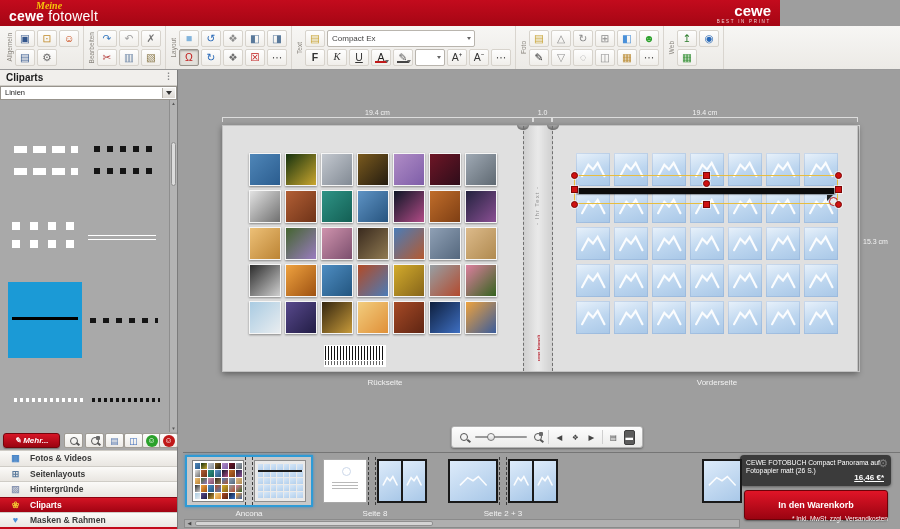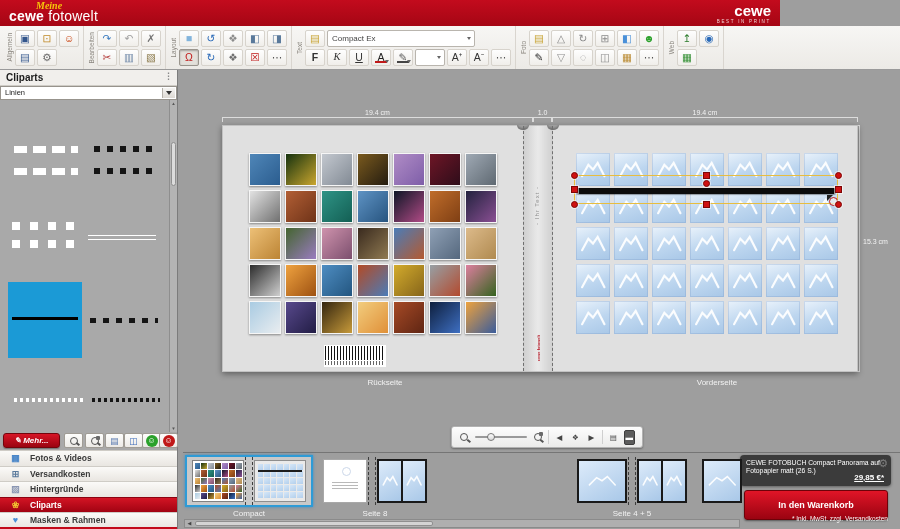--- a/index.html
+++ b/index.html
@@ -482,21 +482,21 @@
         <div class="circ" style="background: rgb(192, 24, 24);">☺</div>
       </div>
     </div>
   <div class="sb-cats">
       <div class="catrow">
         <span class="caticon" style="color: rgb(74, 134, 200);">▦</span>
         <span>Fotos &amp; Videos</span>
       </div>
       <div class="catrow">
         <span class="caticon" style="color: rgb(90, 122, 156);">⊞</span>
-        <span>Versandkosten</span>
+        <span>Seitenlayouts</span>
       </div>
       <div class="catrow">
         <span class="caticon" style="color: rgb(138, 150, 178);">▨</span>
         <span>Hintergründe</span>
       </div>
       <div class="catrow sel">
         <span class="caticon" style="color: rgb(240, 192, 48);">❀</span>
         <span>Cliparts</span>
       </div>
       <div class="catrow">
@@ -787,21 +787,21 @@
 
 <div id="strip">
   <div class="hscroll">
     <span class="hs-arrow" style="left:0;">◀</span>
     <span class="hs-thumb"></span>
   </div>
   <div class="price-box">
     <span class="price-gear">⚙</span>
     <div>CEWE FOTOBUCH Compact Panorama auf</div>
     <div>Fotopapier matt (26 S.)</div>
-    <span class="price-amount">29,85 €*</span>
+    <span class="price-amount">16,46 €*</span>
   </div>
   <div class="cart-btn">In den Warenkorb</div>
   <div class="price-note">* Inkl. MwSt. zzgl. Versandkosten</div>
 <div class="thumb" style="left: 2px; width: 128px;">
       <div class="thumb-box selbox">
         <div class="mini-mosaic">
           <span style="background: linear-gradient(135deg, rgb(79, 134, 184), rgb(43, 93, 143));"></span>
           <span style="background: linear-gradient(135deg, rgb(21, 50, 15), rgb(202, 166, 46));"></span>
           <span style="background: linear-gradient(135deg, rgb(195, 200, 207), rgb(130, 138, 148));"></span>
           <span style="background: linear-gradient(135deg, rgb(122, 90, 30), rgb(36, 28, 16));"></span>
@@ -870,42 +870,42 @@
           <div class="mg"></div>
           <div class="mg"></div>
           <div class="mg"></div>
           <div class="mg"></div>
           <div class="mg"></div>
           <div class="mg"></div>
           <div class="mg"></div>
           <div class="mini-line"></div>
         </div>
       </div>
-      <div class="thumb-label">Compact</div>
+      <div class="thumb-label">Ancona</div>
     </div>
     <div class="thumb" style="left: 136px; width: 112px;">
       <div class="thumb-box">
         <div class="mini-white"></div>
         <div class="mini-spine"></div>
         <div class="mini-frame" style="width: 50px;">
           <div class="mini-tile" style="flex: 1 1 0%;">
             <svg width="16" height="14">
               <polyline points="1.28,10.92 5.12,3.64 8,6.72 10.88,2.52 15.04,10.92" fill="none" stroke="rgba(255,255,255,.92)" stroke-width="1.6" stroke-linecap="round"></polyline>
             </svg>
           </div>
           <div class="mini-tile" style="flex: 1 1 0%;">
             <svg width="16" height="14">
               <polyline points="1.28,10.92 5.12,3.64 8,6.72 10.88,2.52 15.04,10.92" fill="none" stroke="rgba(255,255,255,.92)" stroke-width="1.6" stroke-linecap="round"></polyline>
             </svg>
           </div>
         </div>
       </div>
       <div class="thumb-label">Seite 8</div>
     </div>
-    <div class="thumb" style="left: 392px; width: 114px;">
+    <div class="thumb" style="left: 263px; width: 114px;">
       <div class="thumb-box">
         <div class="mini-frame" style="width: 50px;">
           <div class="mini-tile" style="flex: 1 1 0%;">
             <svg width="30" height="14">
               <polyline points="2.4,10.92 9.6,3.64 15,6.72 20.400000000000002,2.52 28.2,10.92" fill="none" stroke="rgba(255,255,255,.92)" stroke-width="1.6" stroke-linecap="round"></polyline>
             </svg>
           </div>
         </div>
         <div class="mini-spine"></div>
         <div class="mini-frame" style="width: 50px;">
@@ -914,21 +914,21 @@
               <polyline points="1.28,10.92 5.12,3.64 8,6.72 10.88,2.52 15.04,10.92" fill="none" stroke="rgba(255,255,255,.92)" stroke-width="1.6" stroke-linecap="round"></polyline>
             </svg>
           </div>
           <div class="mini-tile" style="flex: 1 1 0%;">
             <svg width="16" height="14">
               <polyline points="1.28,10.92 5.12,3.64 8,6.72 10.88,2.52 15.04,10.92" fill="none" stroke="rgba(255,255,255,.92)" stroke-width="1.6" stroke-linecap="round"></polyline>
             </svg>
           </div>
         </div>
       </div>
-      <div class="thumb-label">Seite 4 + 5</div>
+      <div class="thumb-label">Seite 2 + 3</div>
     </div>
     <div class="thumb" style="left: 519px; width: 40px;">
       <div class="thumb-box">
         <div class="mini-frame" style="width: 40px;">
           <div class="mini-tile" style="flex: 1 1 0%;">
             <svg width="30" height="14">
               <polyline points="2.4,10.92 9.6,3.64 15,6.72 20.400000000000002,2.52 28.2,10.92" fill="none" stroke="rgba(255,255,255,.92)" stroke-width="1.6" stroke-linecap="round"></polyline>
             </svg>
           </div>
         </div>

